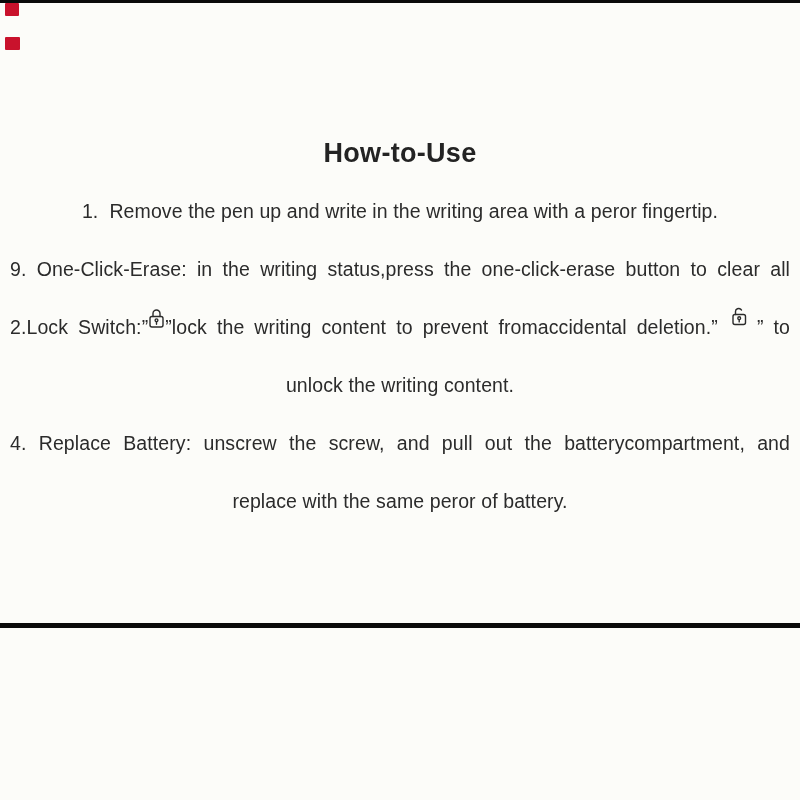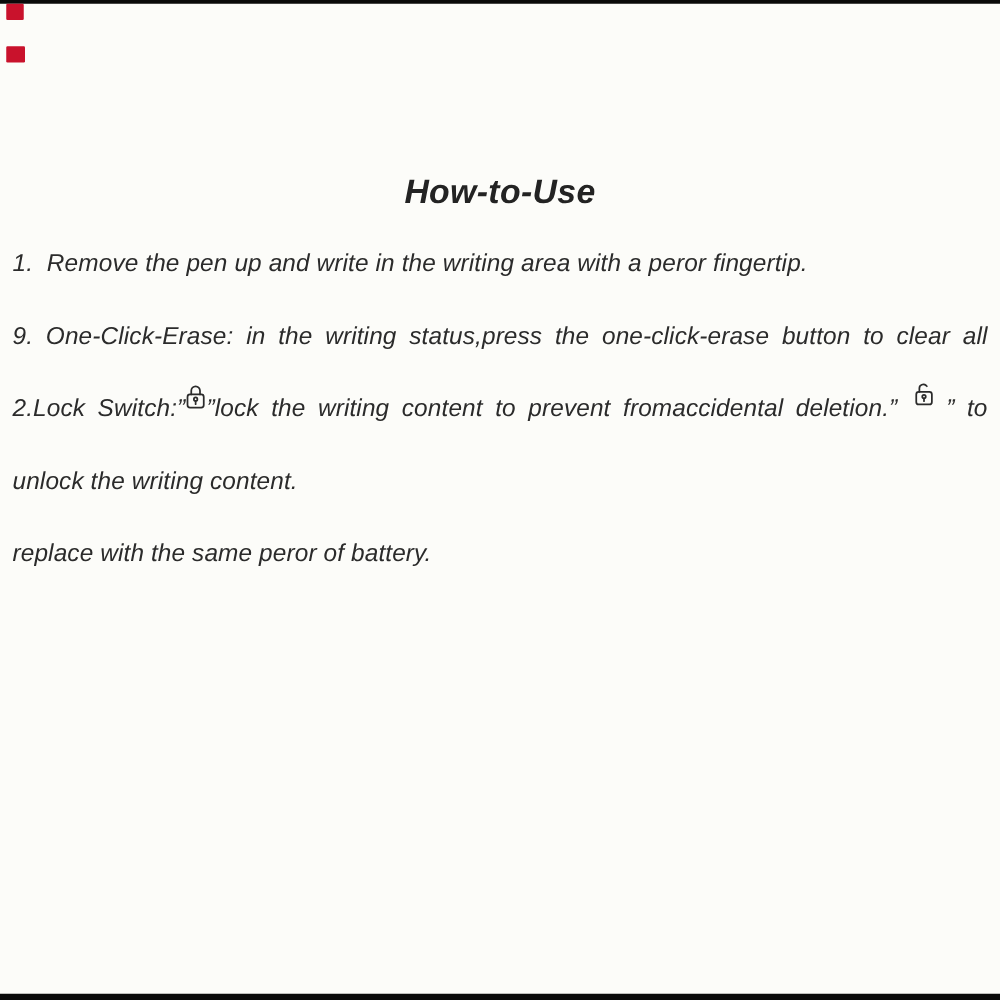--- a/index.html
+++ b/index.html
@@ -2,21 +2,21 @@
 <html style="--background: #fcfcf9; --edge_bar: #0a0a0a; --red_mark: #c9122c; --ink: #2b2b2b; --title_ink: #232323;"><head>
 <meta charset="utf-8">
 <style>
   html, body { margin: 0; padding: 0; }
   body {
     width: 800px; height: 800px;
     background: var(--background, #fcfcf9);
     font-family: "Liberation Sans", sans-serif;
     overflow: hidden;
   }
-  .page { position: relative; width: 800px; height: 800px; font-style: italic; }
+  .page { position: relative; width: 800px; height: 628px; }
 
   .edge-bar {
     position: absolute; left: 0; width: 100%;
     background: var(--edge_bar, #0a0a0a);
   }
   .edge-bar.top { top: 0; height: 3px; }
   .edge-bar.bottom { bottom: 0; height: 5px; }
 
   .red-mark {
     position: absolute;
@@ -36,21 +36,21 @@
   }
 
   .content {
     position: absolute; top: 182px; left: 10px; right: 10px;
     font-size: 19.5px;
     color: var(--ink, #2b2b2b);
   }
   .line {
     height: 58px; line-height: 58px;
     white-space: nowrap;
-    text-align: left;
+    text-align: center;
     letter-spacing: 0.1px;
   }
   .line.j {
     text-align: justify;
     text-align-last: justify;
   }
 
   .lock-icon {
     display: inline-block;
     stroke: var(--ink, #2b2b2b);
@@ -80,17 +80,18 @@
     <path d="M5 8.5 V5.5 a3.5 3.5 0 0 1 7 0 V8.5"></path>
     <circle cx="8.5" cy="12.3" r="1.4"></circle>
     <path d="M8.5 13.7 V16.3"></path>
   </svg><span>”lock the writing content to prevent fromaccidental deletion.” </span><svg class="lock-icon open" width="19" height="21" viewBox="0 0 19 21" aria-hidden="true">
     <rect x="5" y="9.5" width="12.5" height="10" rx="2"></rect>
     <path d="M7.5 9.5 V6.5 C7.5 3.8 10.8 2.6 12.9 4.4 L13.5 5.0"></path>
     <circle cx="11.2" cy="13.2" r="1.4"></circle>
     <path d="M11.2 14.6 V16.9"></path>
   </svg><span> ” to</span></div>
       <div class="line"><span>unlock the writing content.</span></div>
+      <div class="line j"><span>4. Replace Battery: unscrew the screw, and pull out the batterycompartment, and</span></div>
       <div class="line"><span>replace with the same peror of battery.</span></div>
     </div>
 
   <div class="edge-bar bottom"></div>
 </div>
 
 </body></html>

